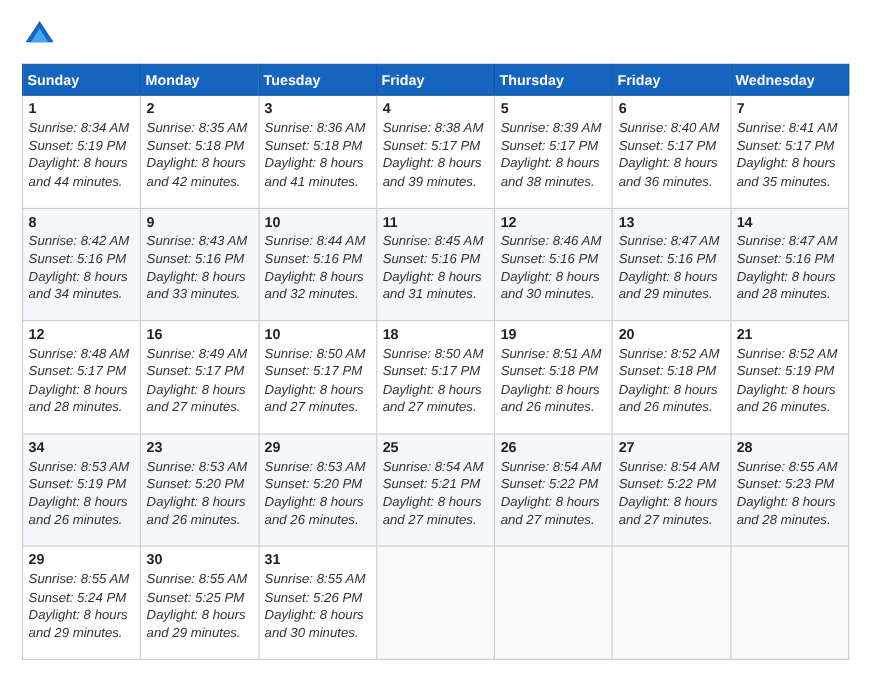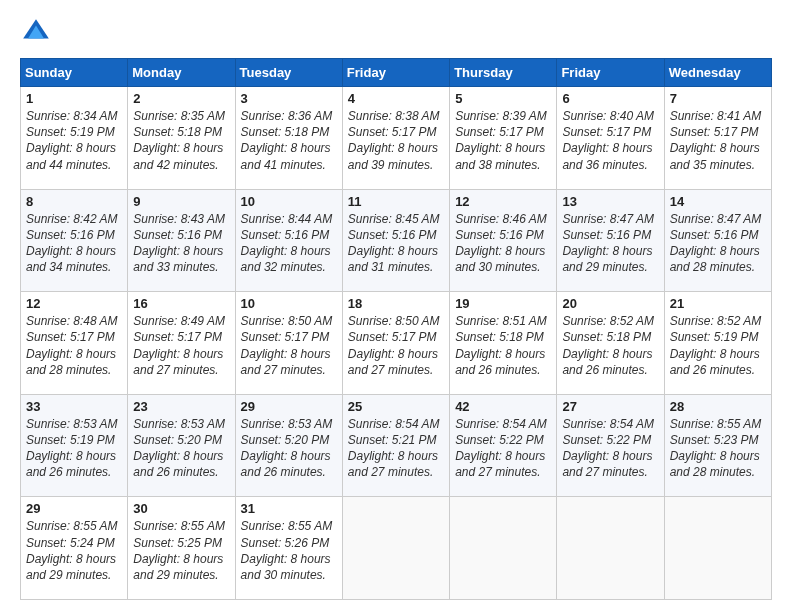--- a/index.html
+++ b/index.html
@@ -171,29 +171,29 @@
           <td><span class="day-num">18</span>
 <span class="day-info">Sunrise: 8:50 AM<br>Sunset: 5:17 PM<br>Daylight: 8 hours and 27 minutes.</span></td>
           <td><span class="day-num">19</span>
 <span class="day-info">Sunrise: 8:51 AM<br>Sunset: 5:18 PM<br>Daylight: 8 hours and 26 minutes.</span></td>
           <td><span class="day-num">20</span>
 <span class="day-info">Sunrise: 8:52 AM<br>Sunset: 5:18 PM<br>Daylight: 8 hours and 26 minutes.</span></td>
           <td><span class="day-num">21</span>
 <span class="day-info">Sunrise: 8:52 AM<br>Sunset: 5:19 PM<br>Daylight: 8 hours and 26 minutes.</span></td>
         </tr>
         <tr>
-          <td><span class="day-num">33</span>
+          <td><span class="day-num">34</span>
 <span class="day-info">Sunrise: 8:53 AM<br>Sunset: 5:19 PM<br>Daylight: 8 hours and 26 minutes.</span></td>
           <td><span class="day-num">23</span>
 <span class="day-info">Sunrise: 8:53 AM<br>Sunset: 5:20 PM<br>Daylight: 8 hours and 26 minutes.</span></td>
           <td><span class="day-num">29</span>
 <span class="day-info">Sunrise: 8:53 AM<br>Sunset: 5:20 PM<br>Daylight: 8 hours and 26 minutes.</span></td>
           <td><span class="day-num">25</span>
 <span class="day-info">Sunrise: 8:54 AM<br>Sunset: 5:21 PM<br>Daylight: 8 hours and 27 minutes.</span></td>
-          <td><span class="day-num">42</span>
+          <td><span class="day-num">26</span>
 <span class="day-info">Sunrise: 8:54 AM<br>Sunset: 5:22 PM<br>Daylight: 8 hours and 27 minutes.</span></td>
           <td><span class="day-num">27</span>
 <span class="day-info">Sunrise: 8:54 AM<br>Sunset: 5:22 PM<br>Daylight: 8 hours and 27 minutes.</span></td>
           <td><span class="day-num">28</span>
 <span class="day-info">Sunrise: 8:55 AM<br>Sunset: 5:23 PM<br>Daylight: 8 hours and 28 minutes.</span></td>
         </tr>
         <tr>
           <td><span class="day-num">29</span>
 <span class="day-info">Sunrise: 8:55 AM<br>Sunset: 5:24 PM<br>Daylight: 8 hours and 29 minutes.</span></td>
           <td><span class="day-num">30</span>

